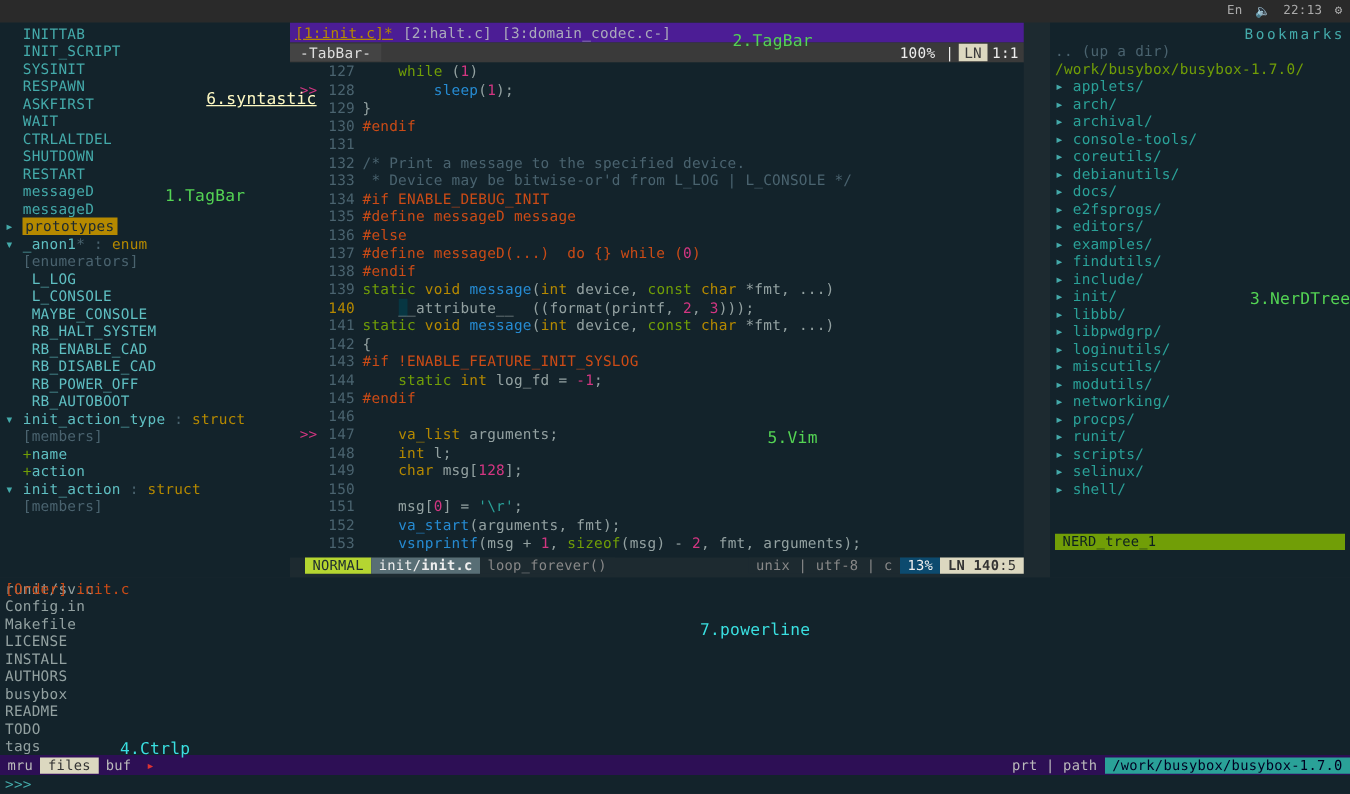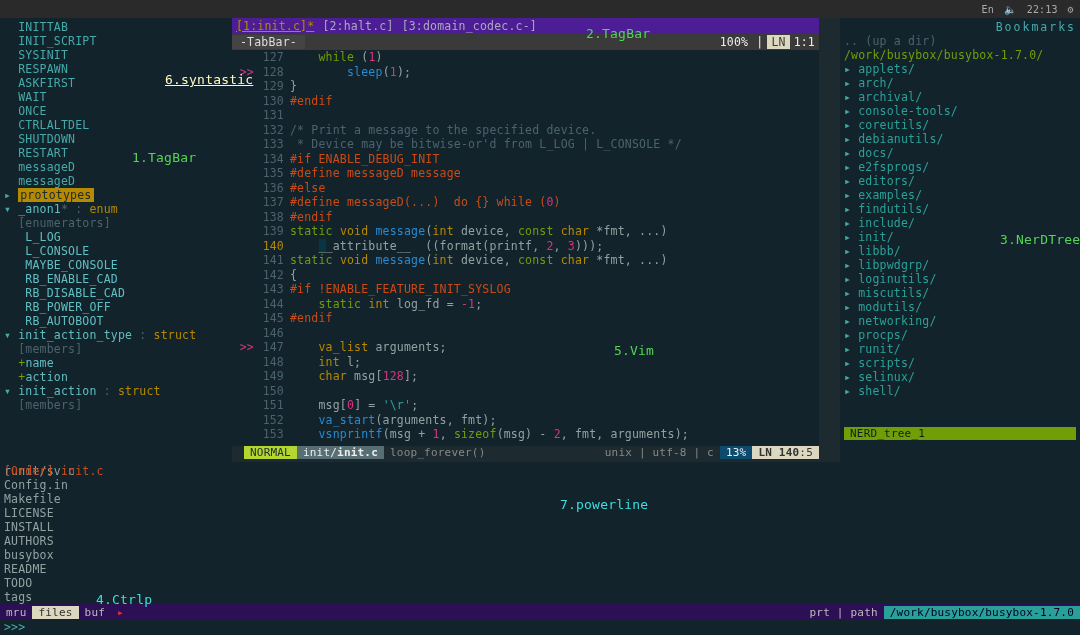--- a/index.html
+++ b/index.html
@@ -97,32 +97,32 @@
  <div class="work">
 
   <div class="col tagbar">
     <div id="tagbar-lines">
           <div class="tb-line"><span class="tb-macro">  INITTAB</span></div>
           <div class="tb-line"><span class="tb-macro">  INIT_SCRIPT</span></div>
           <div class="tb-line"><span class="tb-macro">  SYSINIT</span></div>
           <div class="tb-line"><span class="tb-macro">  RESPAWN</span></div>
           <div class="tb-line"><span class="tb-macro">  ASKFIRST</span></div>
           <div class="tb-line"><span class="tb-macro">  WAIT</span></div>
-          <div class="tb-line"><span class="tb-macro">  ONCE</span></div>
           <div class="tb-line"><span class="tb-macro">  CTRLALTDEL</span></div>
           <div class="tb-line"><span class="tb-macro">  SHUTDOWN</span></div>
           <div class="tb-line"><span class="tb-macro">  RESTART</span></div>
           <div class="tb-line"><span class="tb-macro">  messageD</span></div>
           <div class="tb-line"><span class="tb-macro">  messageD</span></div>
           <div class="tb-line"><span class="tb-arrow">▸ </span><span class="tb-sel">prototypes</span></div>
           <div class="tb-line"><span class="tb-arrow">▾ </span><span class="tb-name">_anon1</span><span class="tb-muted">* : </span><span class="tb-type">enum</span></div>
           <div class="tb-line"><span class="tb-muted">  [enumerators]</span></div>
           <div class="tb-line"><span class="tb-name">   L_LOG</span></div>
           <div class="tb-line"><span class="tb-name">   L_CONSOLE</span></div>
           <div class="tb-line"><span class="tb-name">   MAYBE_CONSOLE</span></div>
+          <div class="tb-line"><span class="tb-name">   RB_HALT_SYSTEM</span></div>
           <div class="tb-line"><span class="tb-name">   RB_ENABLE_CAD</span></div>
           <div class="tb-line"><span class="tb-name">   RB_DISABLE_CAD</span></div>
           <div class="tb-line"><span class="tb-name">   RB_POWER_OFF</span></div>
           <div class="tb-line"><span class="tb-name">   RB_AUTOBOOT</span></div>
           <div class="tb-line"><span class="tb-arrow">▾ </span><span class="tb-name">init_action_type</span><span class="tb-muted"> : </span><span class="tb-type">struct</span></div>
           <div class="tb-line"><span class="tb-muted">  [members]</span></div>
           <div class="tb-line"><span class="tb-plus">  +</span><span class="tb-name">name</span></div>
           <div class="tb-line"><span class="tb-plus">  +</span><span class="tb-name">action</span></div>
           <div class="tb-line"><span class="tb-arrow">▾ </span><span class="tb-name">init_action</span><span class="tb-muted"> : </span><span class="tb-type">struct</span></div>
           <div class="tb-line"><span class="tb-muted">  [members]</span></div>

